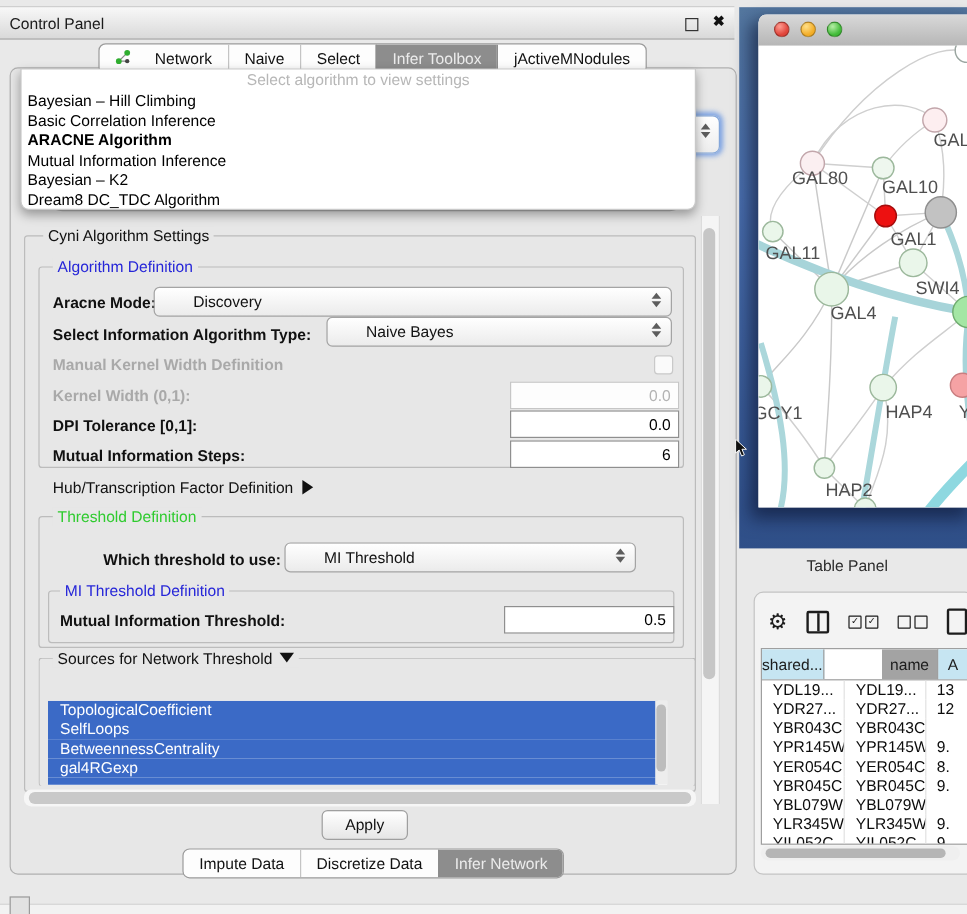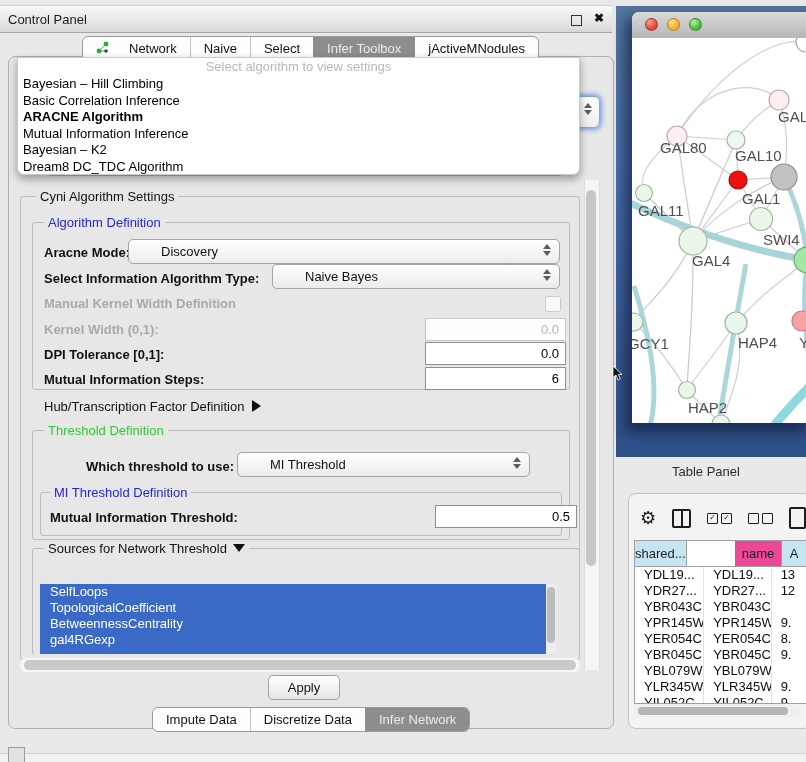--- a/index.html
+++ b/index.html
@@ -236,32 +236,32 @@
   <span>MI Threshold</span>
   <span class="arrows">
       <i class="up"></i>
       <i class="dn"></i>
     </span>
 </div>
 
 <div class="abs group" style="left:40px;top:492px;width:520px;height:42px;"></div>
 <div class="group-label lbl-blue" style="left:50px;top:485px;">MI Threshold Definition</div>
 <div class="field-label" style="left:50px;top:510px;">Mutual Information Threshold:</div>
-<div class="tfield" style="left:435px;top:505px;width:142px;">0.5</div>
+<div class="tfield" style="left:420px;top:505px;width:142px;">0.5</div>
 
 <div class="abs group" style="left:32px;top:548px;width:546px;height:106px;border-bottom:none;"></div>
 <div class="group-label" style="left:44px;top:541px;color:#111;">
   <span>Sources for Network Threshold</span><span class="tri-down"></span>
 </div>
 <div class="field-label" style="left:40px;top:592px;">Data Attributes</div>
 
 <div class="abs attr-list">
   <div id="attr-list">
+      <div class="attr-row" style="background: rgb(59, 106, 198);">TopologicalCoefficient</div>
       <div class="attr-row" style="background: rgb(59, 106, 198);">SelfLoops</div>
-      <div class="attr-row" style="background: rgb(59, 106, 198);">TopologicalCoefficient</div>
       <div class="attr-row" style="background: rgb(59, 106, 198);">BetweennessCentrality</div>
       <div class="attr-row" style="background: rgb(59, 106, 198);">gal4RGexp</div>
       <div class="attr-row" style="background: rgb(59, 106, 198);"></div>
     </div>
   <div class="attr-scroll">
       <div class="attr-thumb"></div>
     </div>
 </div>
 
 <div class="abs vtrack"></div>
@@ -373,21 +373,21 @@
   <span class="cb-pair">
       <span class="cb"></span>
       <span class="cb"></span>
     </span>
   <span class="doc-icon"></span>
 </div>
 
 <div class="abs tbl">
   <div class="tbl-head" id="tbl-head">
       <div class="th" style="width: 80px; background: rgb(198, 229, 242);">shared...</div>
-      <div class="th" style="width: 78px; background: #ec4899; margin-left: 48px;">name</div>
+      <div class="th" style="width: 78px; background: #a3a3a3; margin-left: 48px;">name</div>
       <div class="th" style="width: 40px; background: rgb(198, 229, 242);">A</div>
     </div>
   <div id="tbl-body">
       <div class="tr">
         <div class="td" style="width: 80px;">YDL19...</div>
         <div class="td" style="width: 78px;">YDL19...</div>
         <div class="td" style="width: 40px;">13</div>
       </div>
       <div class="tr">
         <div class="td" style="width: 80px;">YDR27...</div>

